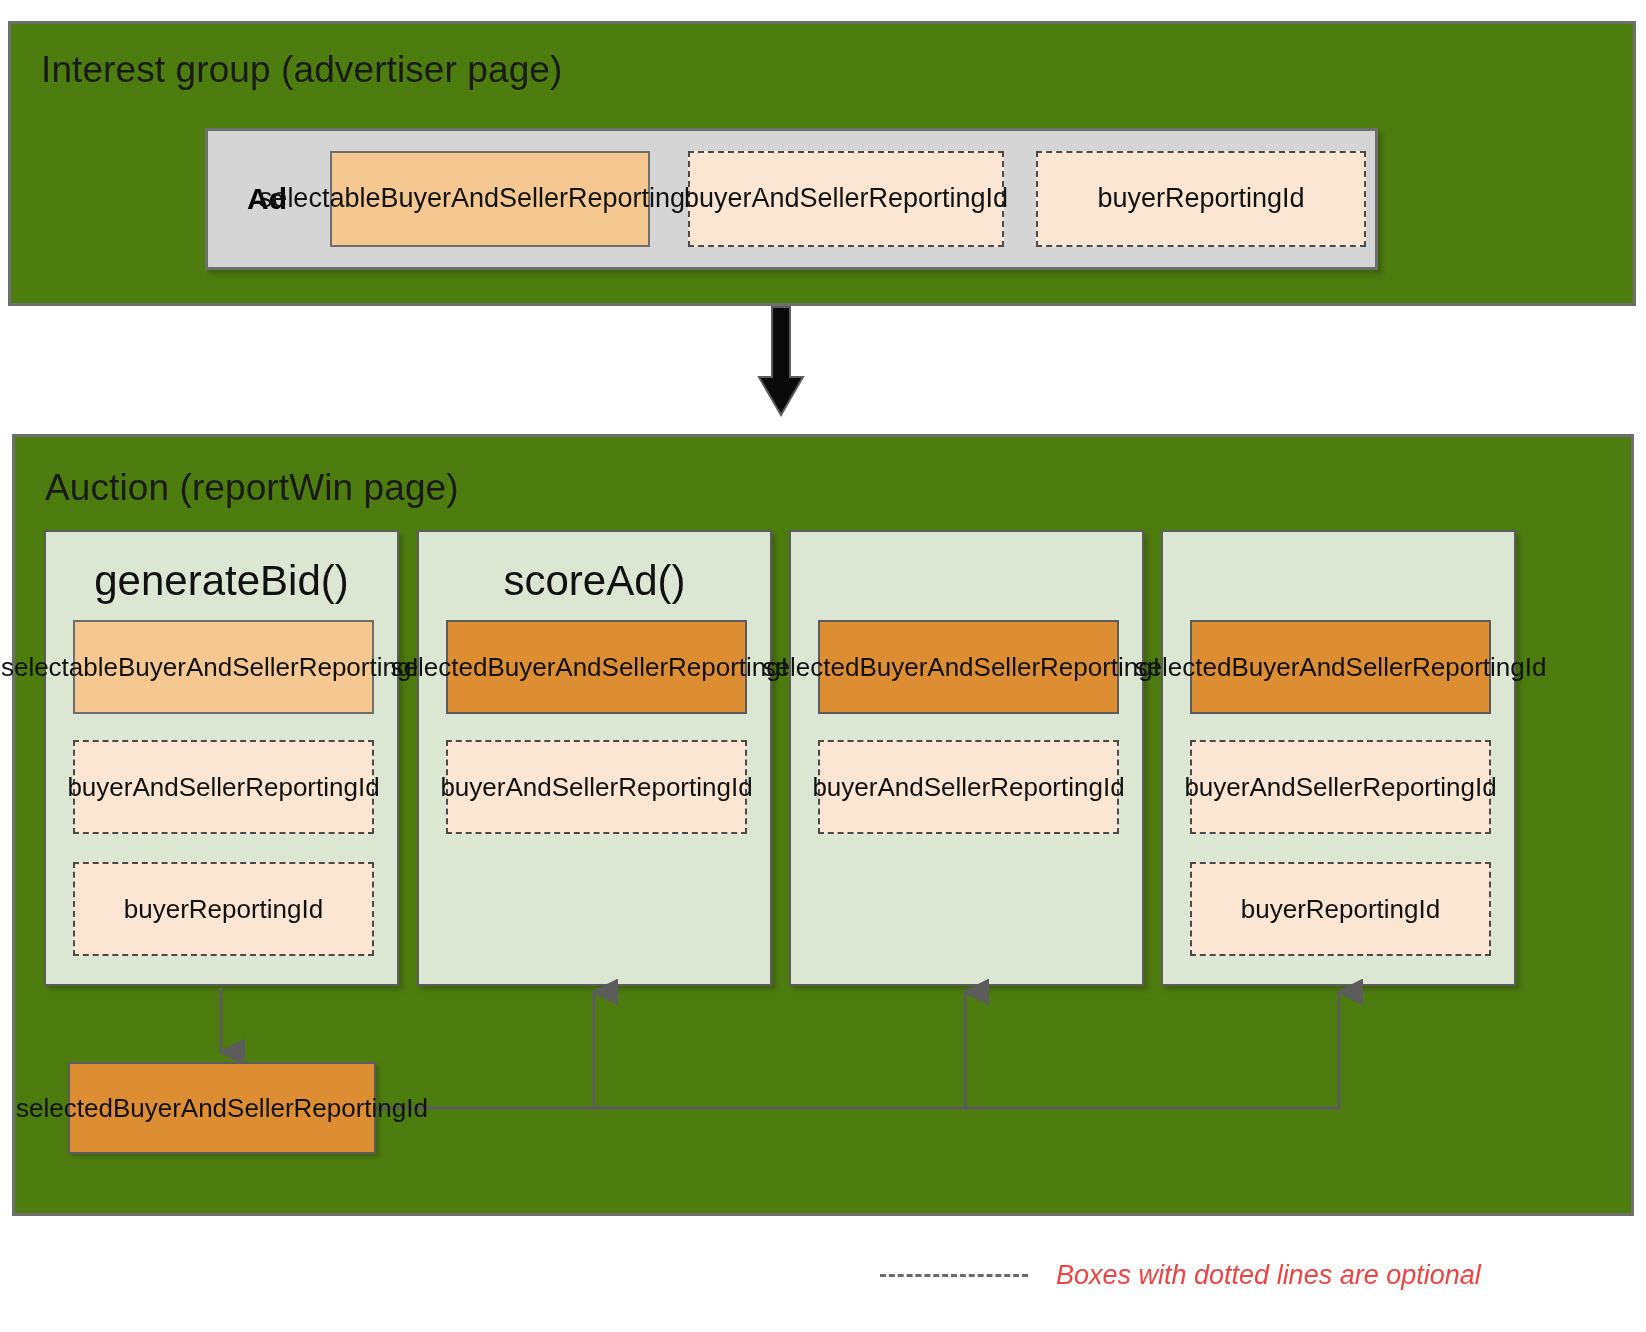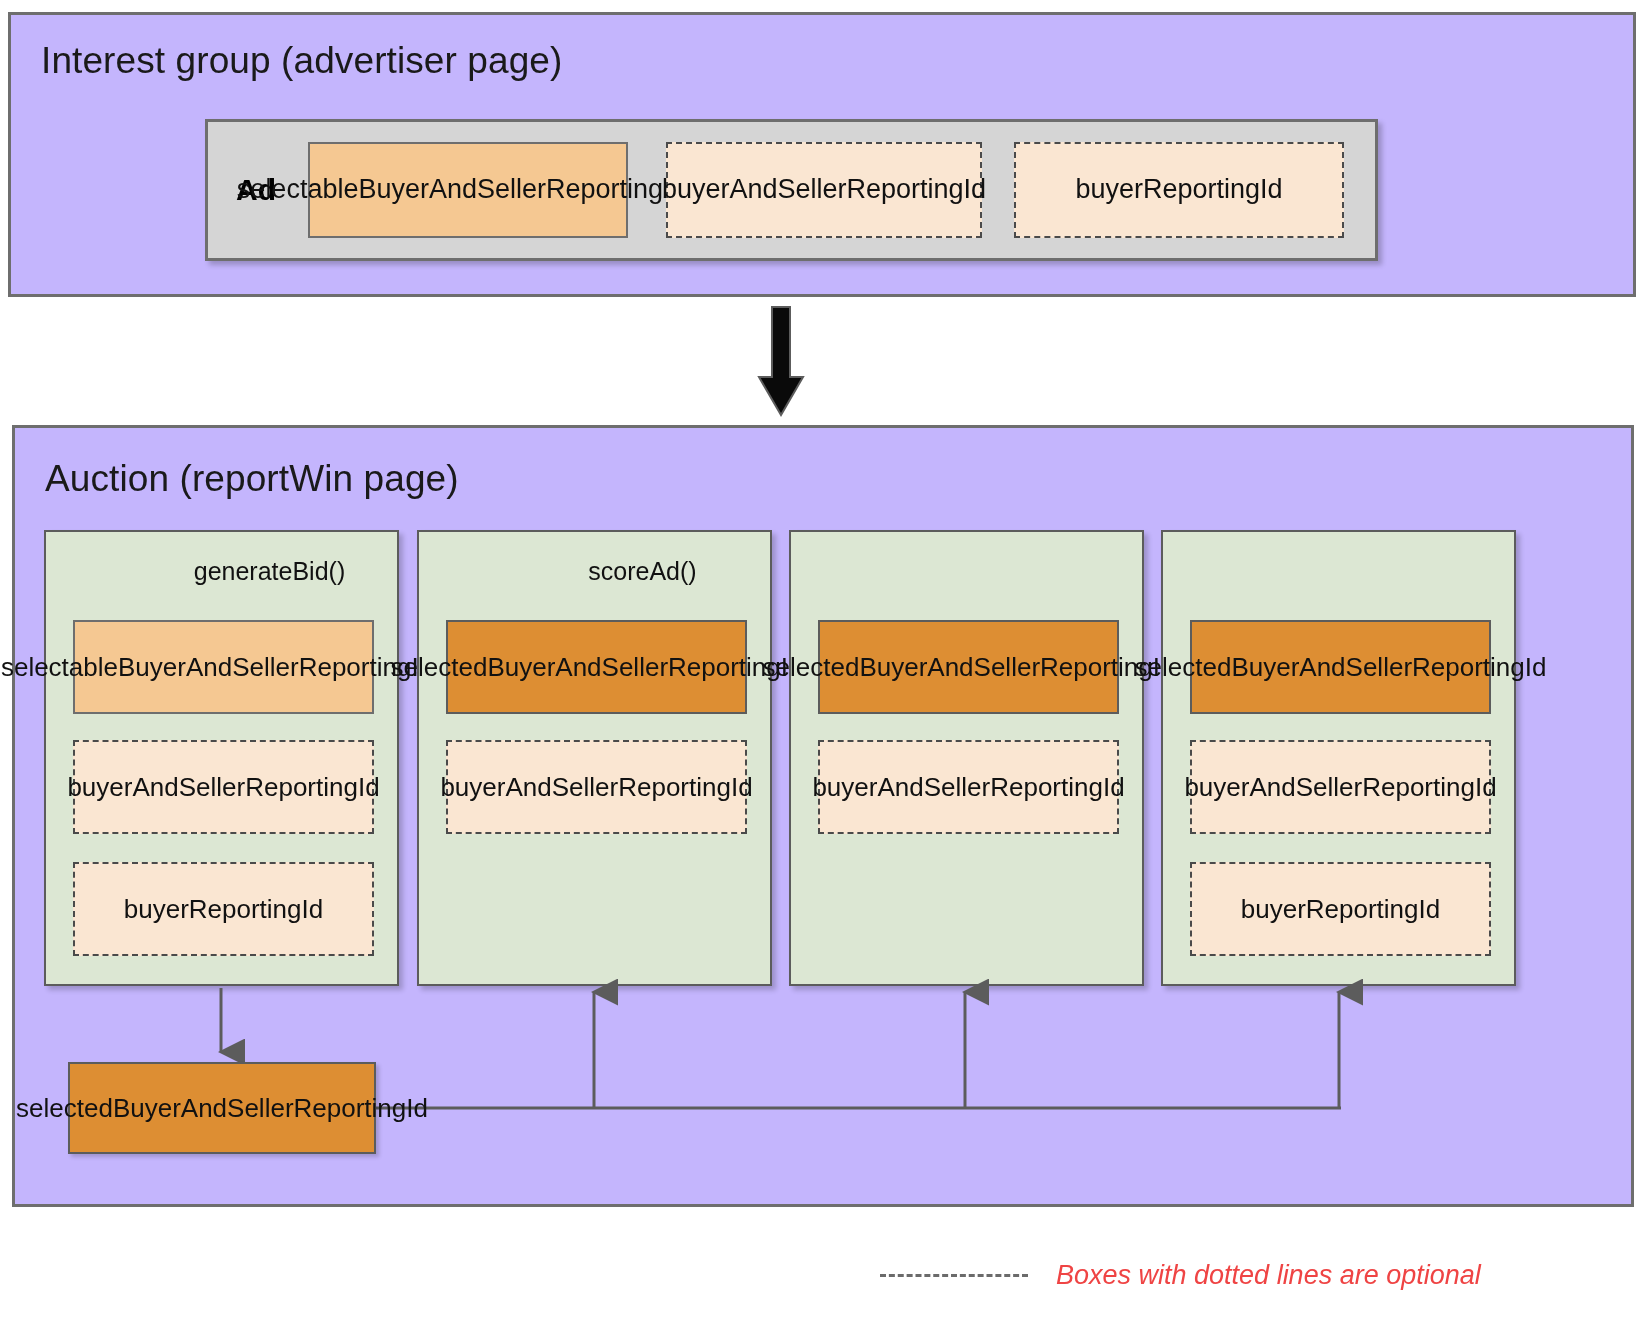--- a/index.html
+++ b/index.html
@@ -19,23 +19,24 @@
   .canvas {
     position: absolute;
     left: 0; top: 0;
     width: 1646px;
     height: 1332px;
   }
 
   
   .section {
     position: absolute;
-    background: #c4b5fd;
+    background: #4d7c0f;
     border: 3px solid #6e6e6e;
     box-sizing: border-box;
+    margin-top: 9px;
   }
   #section-interest-group {
     left: 8px;
     top: 12px;
     width: 1628px;
     height: 285px;
   }
   #section-auction {
     left: 12px;
     top: 425px;
@@ -61,21 +62,21 @@
     width: 1173px;
     height: 142px;
     background: #d5d5d5;
     border: 3px solid #6e6e6e;
     box-sizing: border-box;
     box-shadow: 4px 4px 5px rgba(0,0,0,0.22);
     display: flex;
     align-items: center;
   }
   #ad-label {
-    width: 96px;
+    width: 118px;
     text-align: center;
     font-size: 30px;
     font-weight: bold;
     color: #000;
     flex: none;
   }
   .ad-chip {
     box-sizing: border-box;
     height: 96px;
     display: flex;
@@ -123,24 +124,23 @@
   #fn-col-1 { left: 417px; }
   #fn-col-2 { left: 789px; }
   #fn-col-3 { left: 1161px; }
 
   .fn-title {
     position: absolute;
     top: 25px;
     left: 0;
     width: 100%;
     text-align: center;
-    font-size: 25px;
+    font-size: 42px;
     color: #111;
     white-space: nowrap;
-    padding-left: 48px;
   }
 
   .fn-chip {
     position: absolute;
     left: 27px;
     width: 301px;
     box-sizing: border-box;
     display: flex;
     align-items: center;
     justify-content: center;

